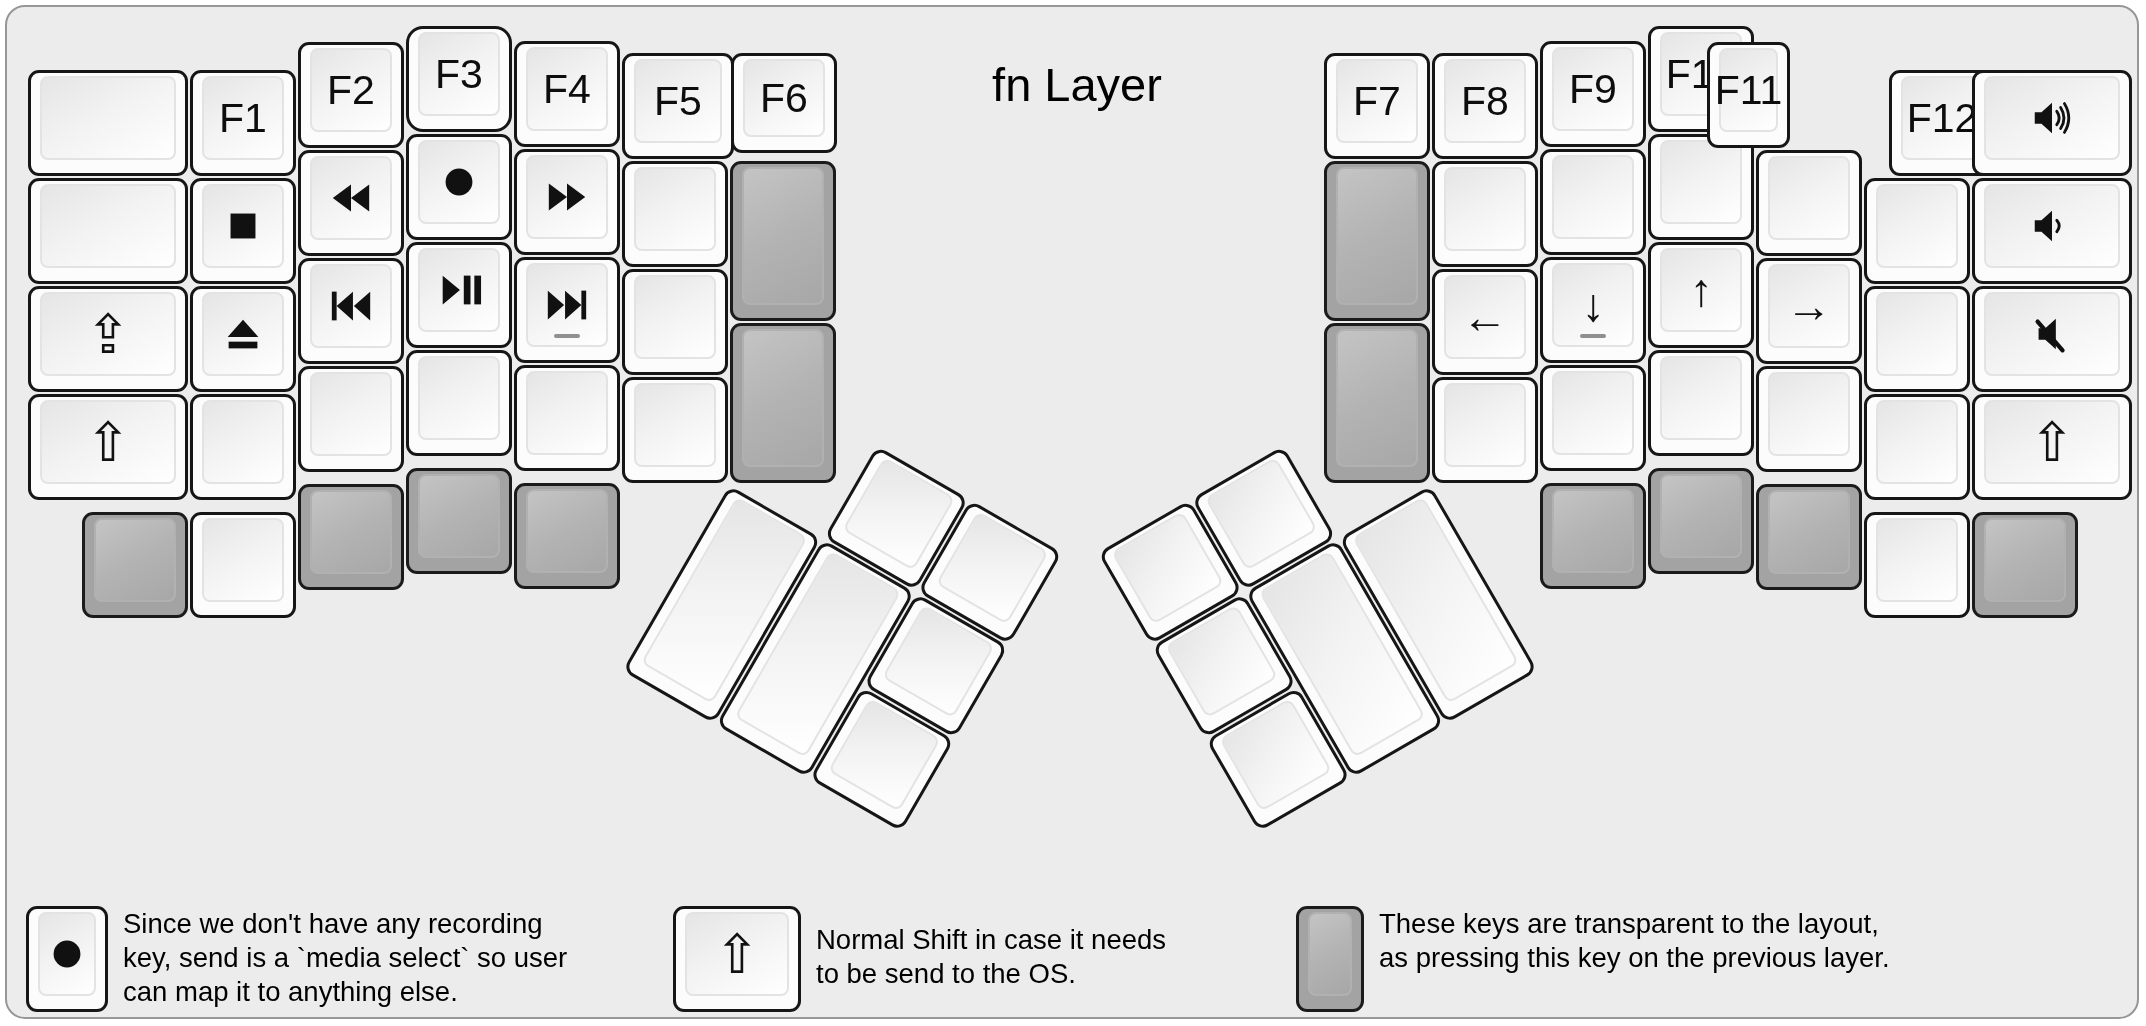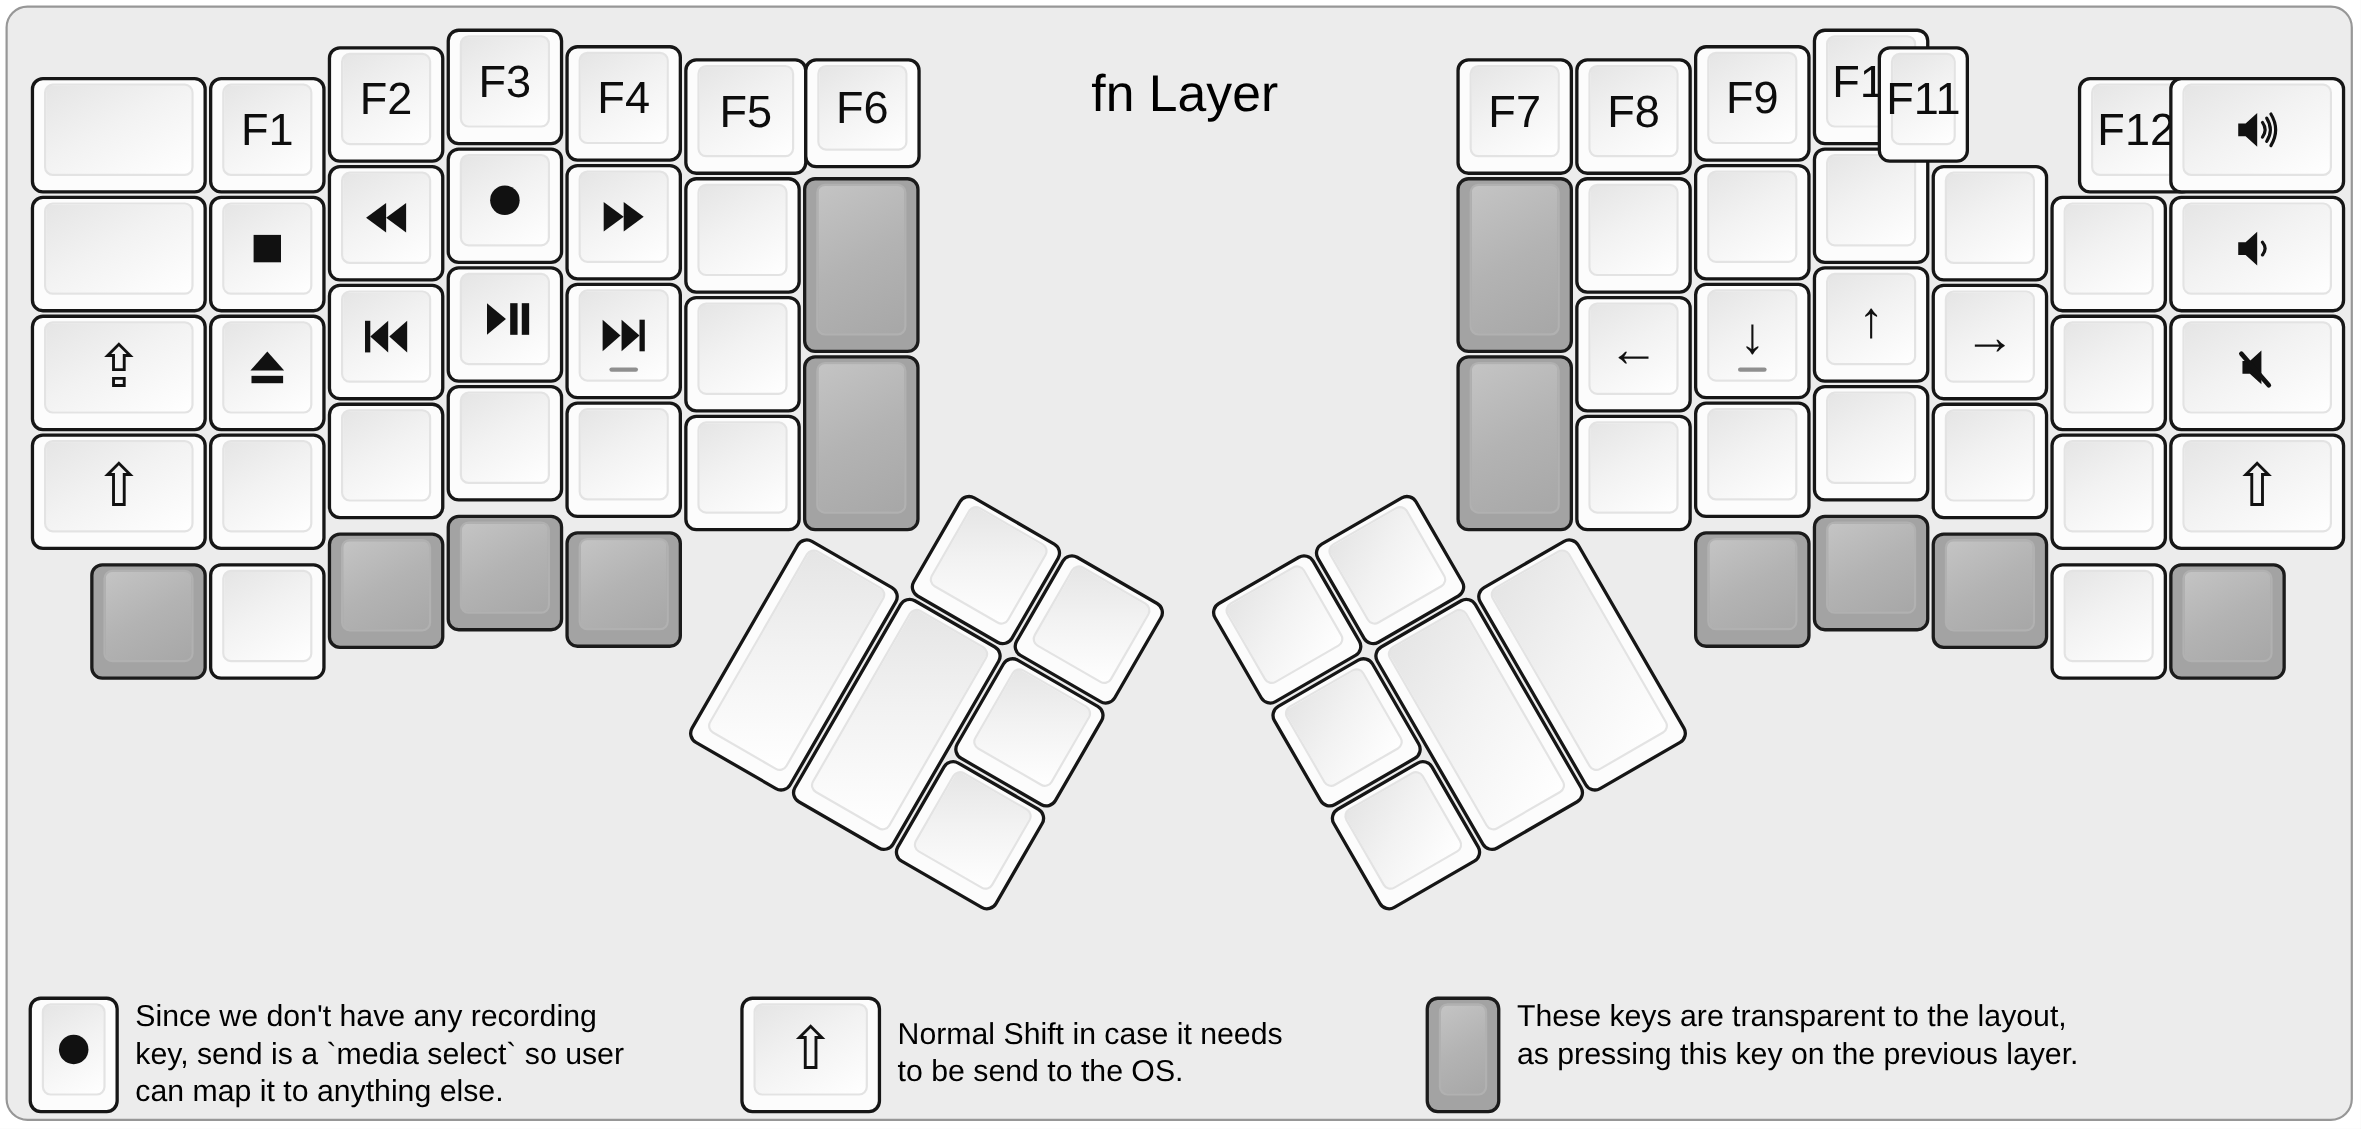--- a/index.html
+++ b/index.html
@@ -97,21 +97,21 @@
             <polygon points="44,9 44,39 27,24"></polygon>
           </svg>
         </div>
       </div>
       <div class="key w" style="left: 291px; top: 359px; width: 106px; height: 106px;">
         <div class="cap"></div>
       </div>
       <div class="key g" style="left: 291px; top: 477px; width: 106px; height: 106px;">
         <div class="cap"></div>
       </div>
-      <div class="key w" style="left: 399px; top: 19px; width: 106px; height: 106px;">
+      <div class="key w" style="left: 399px; top: 19px; width: 106px; height: 106px; border-radius: 17px;">
         <div class="cap">
           <span class="key-label">F3</span>
         </div>
       </div>
       <div class="key w" style="left: 399px; top: 127px; width: 106px; height: 106px;">
         <div class="cap">
           <svg viewBox="0 0 48 48" width="46" height="46" class="icon">
             <circle cx="24" cy="24" r="14"></circle>
           </svg>
         </div>

